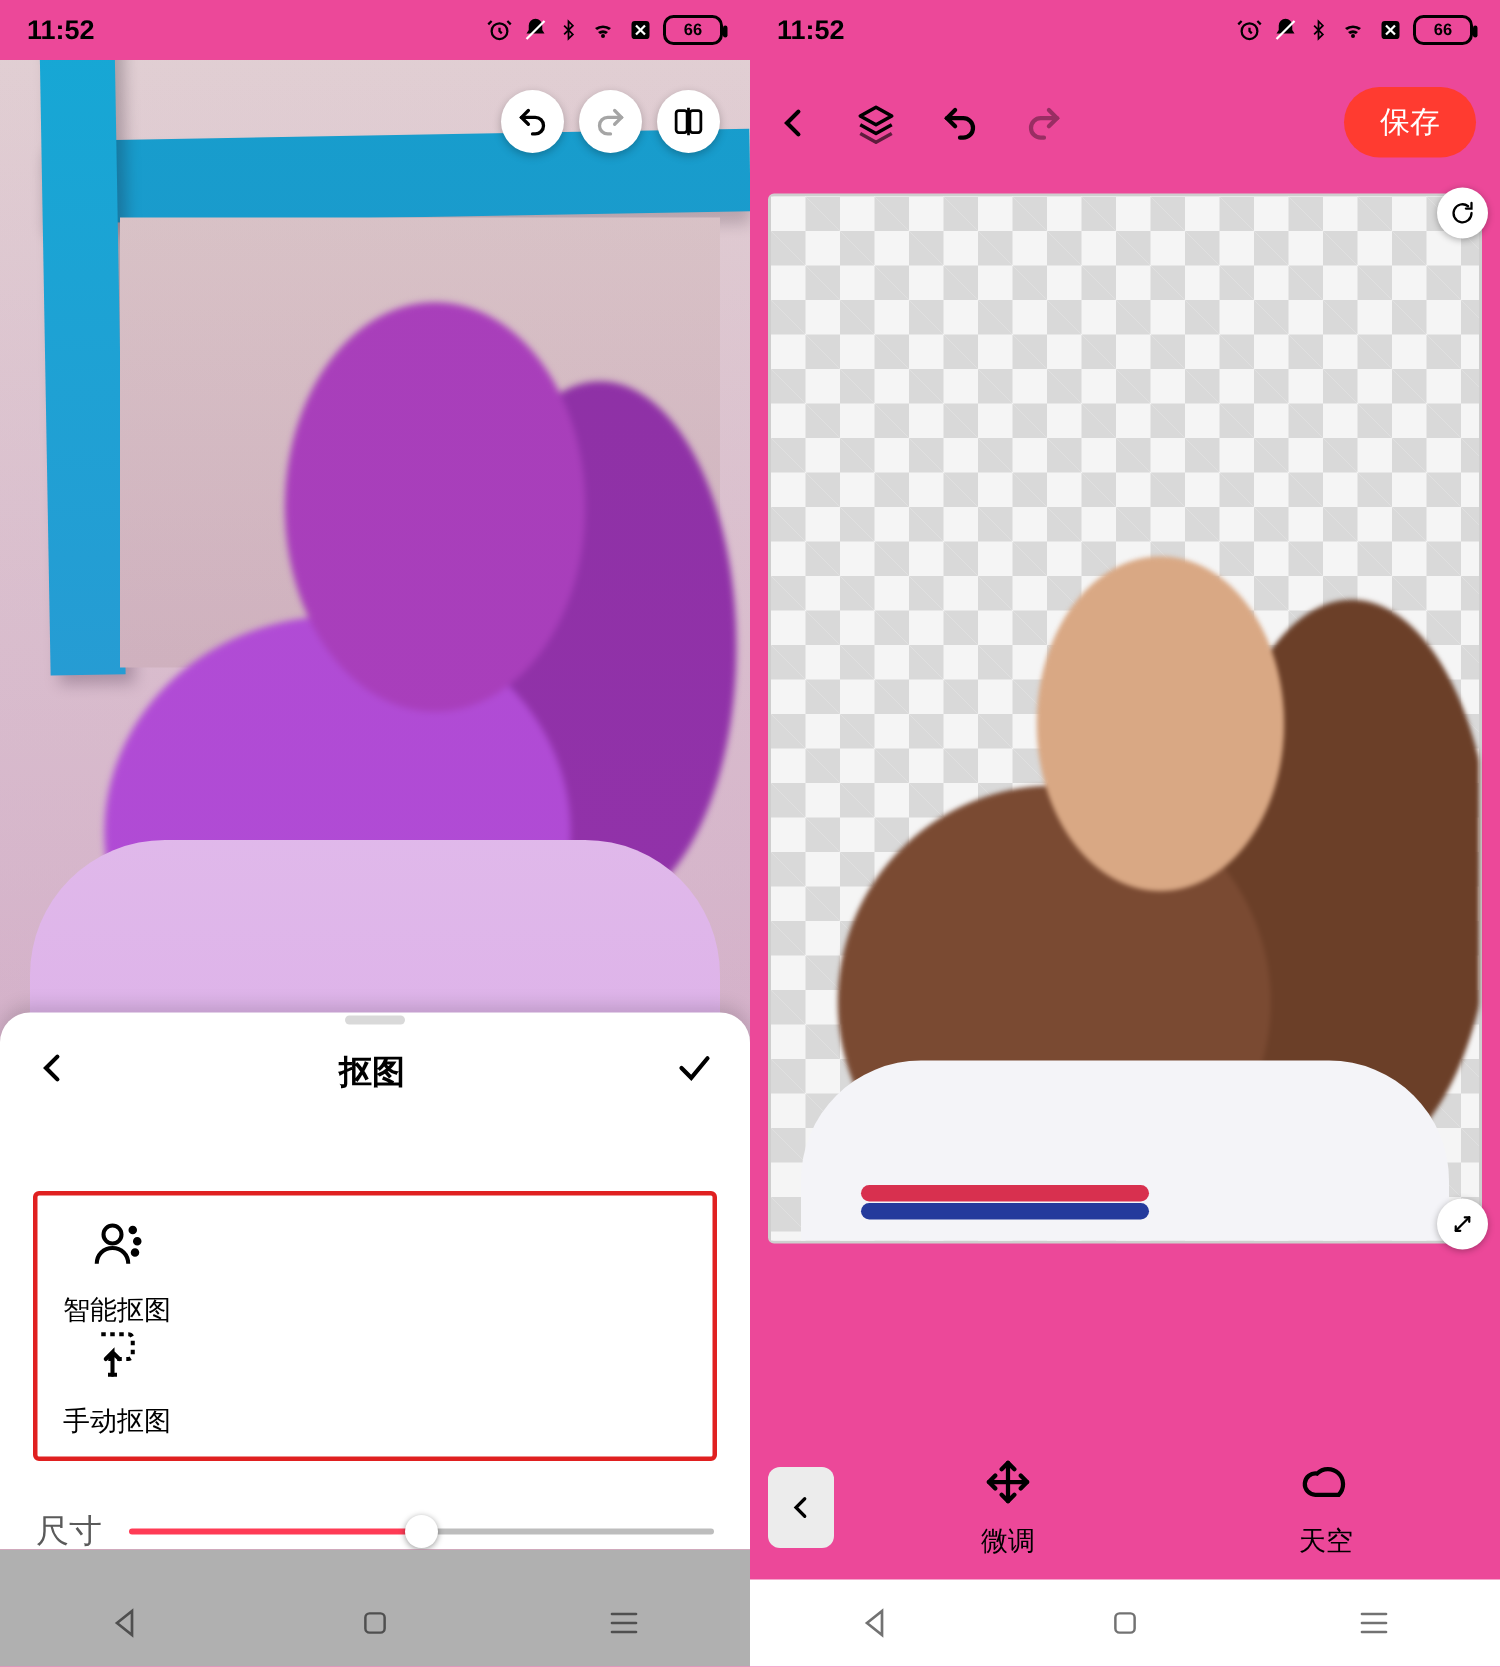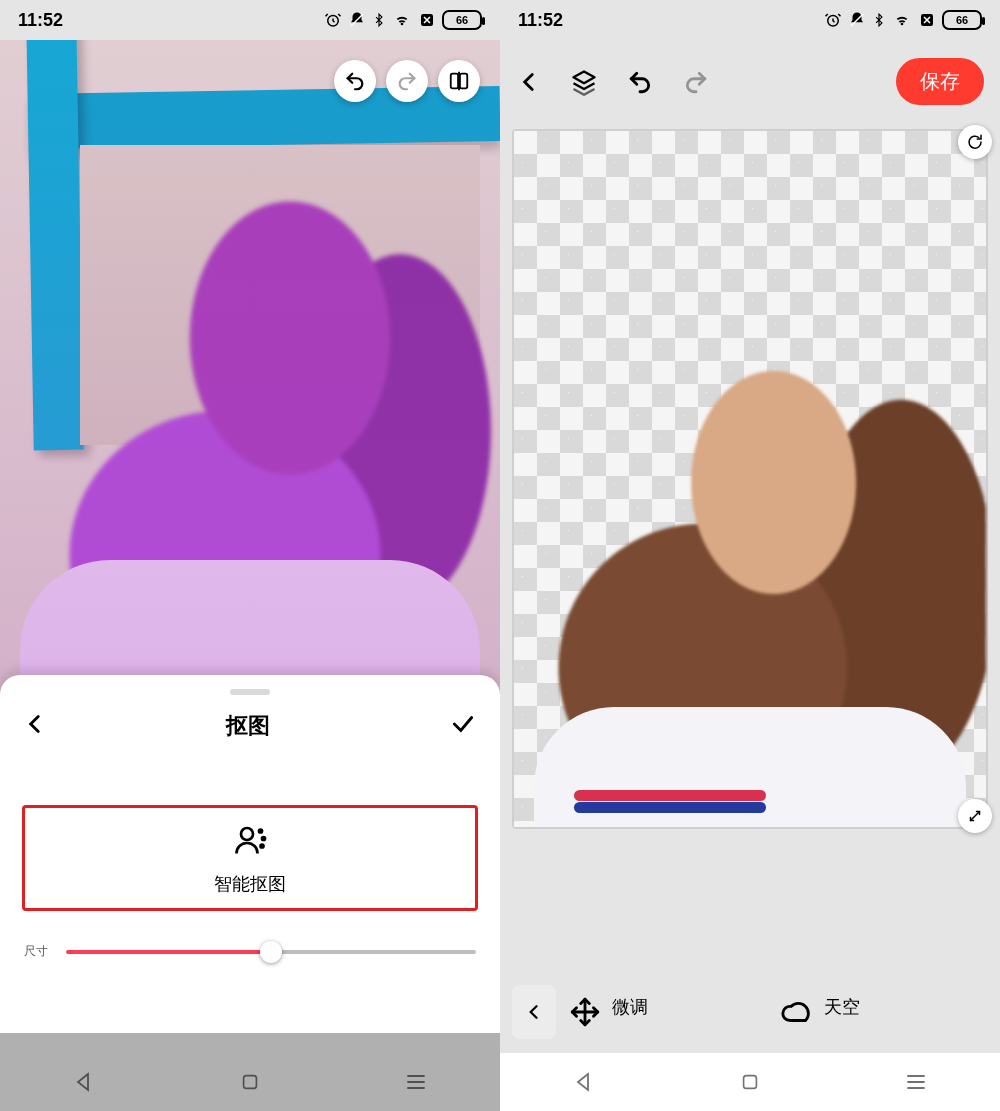--- a/index.html
+++ b/index.html
@@ -3,21 +3,21 @@
 <meta charset="utf-8">
 <style>
   * { box-sizing: border-box; margin:0; padding:0; }
   body {
     width:1000px; height:1111px;
     font-family: -apple-system, "Helvetica Neue", Arial, sans-serif;
     background:#fff;
     color:#000;
     display:flex;
   }
-  .phone { width:500px; height:1111px; position:relative; background:#e5e5e5; }
+  .phone { width:500px; height:1111px; position:relative; background:#ec4899; }
   
   .status { height:40px; display:flex; align-items:center; justify-content:space-between; padding:0 18px; font-weight:600; font-size:18px; }
   .status .right { display:flex; align-items:center; gap:6px; }
   .status .right svg { display:block; }
   .batt { border:2px solid #000; border-radius:7px; width:40px; height:20px; display:flex; align-items:center; justify-content:center; font-size:11px; position:relative;text-align:right;}
   .batt::after{content:""; position:absolute;right:-5px;top:5px;width:3px;height:8px;background:#000;border-radius:2px;}
   
   .left .photo-area{
     position:relative; height:660px; margin:0 0 0 0;
     background:linear-gradient(#e7dfd4,#e2d8ca);
@@ -37,35 +37,35 @@
   .left .photo-area .tint{position:absolute;inset:0;background:linear-gradient(rgba(170,60,200,.10),rgba(170,60,200,.25));}  
   .left .photo-area .shirt{position:absolute;bottom:-30px;left:20px;right:20px;height:170px;background:#efdbf4;border-radius:90px 90px 0 0;}
   .left .photo-area .shirt .stripe{position:absolute;bottom:20px;left:60px;right:190px;height:12px;border-radius:10px;}
   .left .photo-area .shirt .s1{background:#e03060;}
   .left .float-buttons{position:absolute;top:60px;right:20px;display:flex;gap:10px;}
   .circle-btn{width:42px;height:42px;border-radius:50%;background:#fff;display:flex;align-items:center;justify-content:center;box-shadow:0 2px 6px rgba(0,0,0,.25);}
   .circle-btn.disabled svg{opacity:.35;}
   .left .sheet{
     position:absolute; left:0; right:0; top:675px; bottom:78px; background:#fff;
     border-radius:20px 20px 0 0; box-shadow:0 -4px 12px rgba(0,0,0,.15);
-    padding-top:14px;
+    padding-top:2px;
   }
   .sheet .grab{width:40px;height:6px;border-radius:4px;background:#d9d9d9;margin:0 auto 10px;}
   .sheet .titlebar{display:flex;align-items:center;justify-content:space-between;padding:6px 22px 14px;}
   .sheet .titlebar .title{font-size:22px;font-weight:600;}
   .sheet .tools{
     margin:50px 22px 0;
     border:3px solid #e02020; border-radius:4px;
     padding:14px 8px 12px;
-    display:flex; justify-content:space-around;
+    display:flex; justify-content:space-around;flex-direction:column;
   }
   .tool{display:flex;flex-direction:column;align-items:center;gap:14px;width:90px;}
   .tool .lab{font-size:18px;}
   .slider-row{display:flex;align-items:center;gap:18px;padding:32px 24px 0;}
-  .slider-row .sl{font-size:12px;color:#5a5a5a;text-align:center;}
+  .slider-row .sl{font-size:22px;color:#5a5a5a;text-align:center;}
   .slider{flex:1;height:4px;background:linear-gradient(to right,#ff3b55 0%,#ff3b55 50%,#bdbdbd 50%,#bdbdbd 100%);position:relative;border-radius:2px;}
   .slider .thumb{position:absolute;left:50%;top:50%;transform:translate(-50%,-50%);width:22px;height:22px;border-radius:50%;background:#fff;box-shadow:0 1px 4px rgba(0,0,0,.4);}
   .left .gray-block{position:absolute;left:0;right:0;bottom:0;height:78px;background:#b0b0b0;}
   
   .navbar{position:absolute;bottom:0;left:0;right:0;height:58px;display:flex;align-items:center;justify-content:space-around;}
   .navbar svg{opacity:.55;}
   .left .navbar{ }
   
   .right .topbar{display:flex;align-items:center;justify-content:space-between;padding:18px 16px 10px;gap:24px;}
   .right .topbar .leftgrp{display:flex;align-items:center;gap:28px;}
@@ -91,21 +91,21 @@
   }
   .right .shirt2{position:absolute;bottom:0;left:20px;right:20px;height:120px;background:#f4f4f8;border-radius:80px 80px 0 0;}
   .right .shirt2 .stripe{position:absolute;bottom:26px;left:40px;right:200px;height:11px;border-radius:10px;}
   .right .shirt2 .s1{background:#d8304f;}
   .right .shirt2 .s2{background:#243a9c;bottom:14px;}
   .corner-btn{position:absolute;width:34px;height:34px;border-radius:50%;background:#fff;box-shadow:0 1px 5px rgba(0,0,0,.3);display:flex;align-items:center;justify-content:center;}
   .corner-tr{top:-6px;right:-6px;}
   .corner-br{bottom:-6px;right:-6px;}
   .right .tools2{position:absolute;left:0;right:0;bottom:72px;display:flex;align-items:center;padding:0 12px;gap:4px;}
   .chip{width:44px;height:54px;background:#ececec;border-radius:8px;display:flex;align-items:center;justify-content:center;margin-right:8px;}
-  .tool2{flex:1;display:flex;flex-direction:row;gap:10px;}
+  .tool2{flex:1;display:flex;flex-direction:column;align-items:center;gap:10px;}
   .tool2 .lab{font-size:18px;}
   .right .navbar{background:#fff;}
 </style>
 </head>
 <body>
 
 <div class="phone left">
   <div class="status">
     <span>11:52</span>
     <span class="right">
@@ -185,20 +185,28 @@
     <div class="tools">
       <div class="tool">
         <svg width="38" height="36" viewBox="0 0 24 24" fill="none" stroke="#000" stroke-width="1.8">
             <circle cx="10" cy="8" r="4"></circle>
             <path d="M3 21c0-4 3-7 7-7s7 3 7 7"></path>
             <circle cx="19" cy="6" r="1" fill="#000"></circle>
             <circle cx="21" cy="11" r="1" fill="#000"></circle>
             <circle cx="20" cy="16" r="1" fill="#000"></circle>
           </svg>
         <span class="lab">智能抠图</span>
+      </div>
+      <div class="tool">
+        <svg width="38" height="36" viewBox="0 0 24 24" fill="none" stroke="#000" stroke-width="1.8">
+            <path stroke-dasharray="2 2" d="M5 3h12a2 2 0 0 1 2 2v7a2 2 0 0 1-2 2H7"></path>
+            <path d="M10 21V11l-3 3m3-3 3 3" stroke-linecap="round"></path>
+            <path d="M8 21h4"></path>
+          </svg>
+        <span class="lab">手动抠图</span>
       </div>
     </div>
 
     <div class="slider-row">
       <span class="sl">尺寸</span>
       <div class="slider">
           <div class="thumb"></div>
         </div>
     </div>
   </div>

